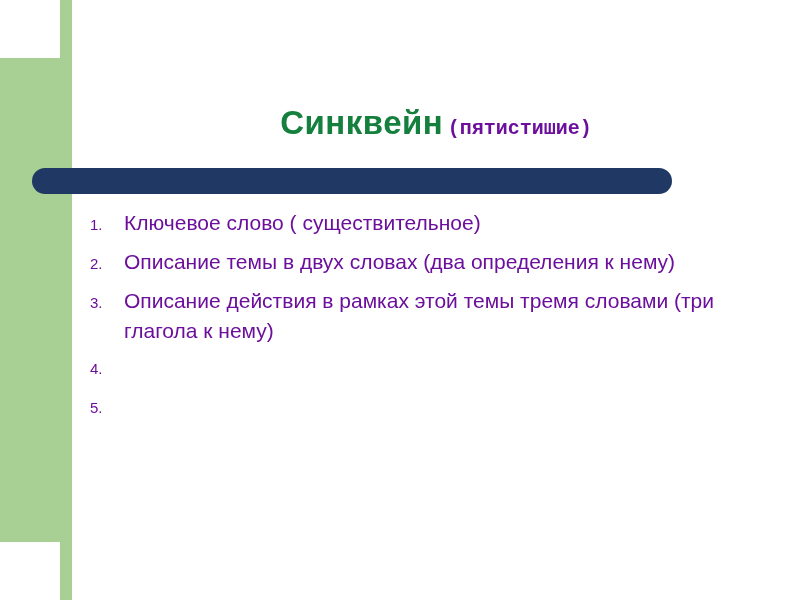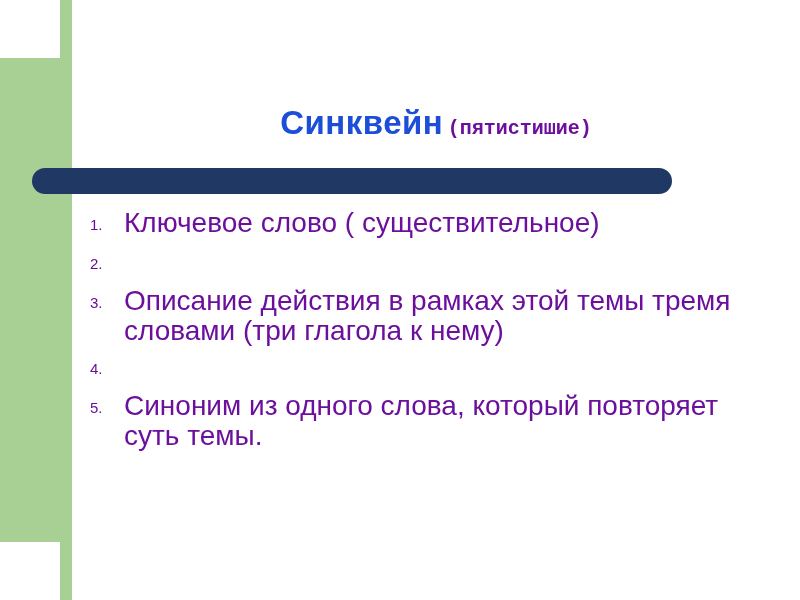--- a/index.html
+++ b/index.html
@@ -47,21 +47,21 @@
   
   .title-area {
     position: absolute;
     left: 72px;
     top: 104px;
     width: 728px;
     text-align: center;
   }
   .title-main {
     display: inline;
-    color: #1d4ed8;
+    color: #15803d;
     font-size: 33px;
     font-weight: bold;
     letter-spacing: 0.5px;
   }
   .title-sub {
     display: inline;
     color: #6b0f9c;
     font-size: 20px;
     font-weight: bold;
     font-family: Liberation Mono, monospace;
@@ -99,21 +99,21 @@
     flex: 0 0 34px;
     color: #6b0f9c;
     font-size: 15px;
     line-height: 33px;
     text-align: left;
     padding-left: 4px;
   }
   .item-text {
     flex: 1 1 auto;
     color: #6b0f9c;
-    font-size: 28px;
+    font-size: 21px;
     line-height: 30px;
   }
 </style>
 </head>
 <body>
 
 <div class="slide">
 
   <div class="green-band"></div>
   <div class="white-notch"></div>
@@ -126,27 +126,27 @@
 
   <div class="title-bar"></div>
 
   <ul class="body-list">
     <li class="body-item">
       <span class="item-num">1.</span>
       <span class="item-text">Ключевое слово ( существительное)</span>
     </li>
     <li class="body-item">
       <span class="item-num">2.</span>
+      <span class="item-text">Описание темы в двух словах (два определения к нему)</span>
     </li>
     <li class="body-item">
       <span class="item-num">3.</span>
       <span class="item-text">Описание действия в рамках этой темы тремя словами (три глагола к нему)</span>
     </li>
     <li class="body-item">
       <span class="item-num">4.</span>
     </li>
     <li class="body-item">
       <span class="item-num">5.</span>
-      <span class="item-text">Синоним из одного слова, который повторяет суть темы.</span>
     </li>
   </ul>
 
 </div>
 
 </body></html>

